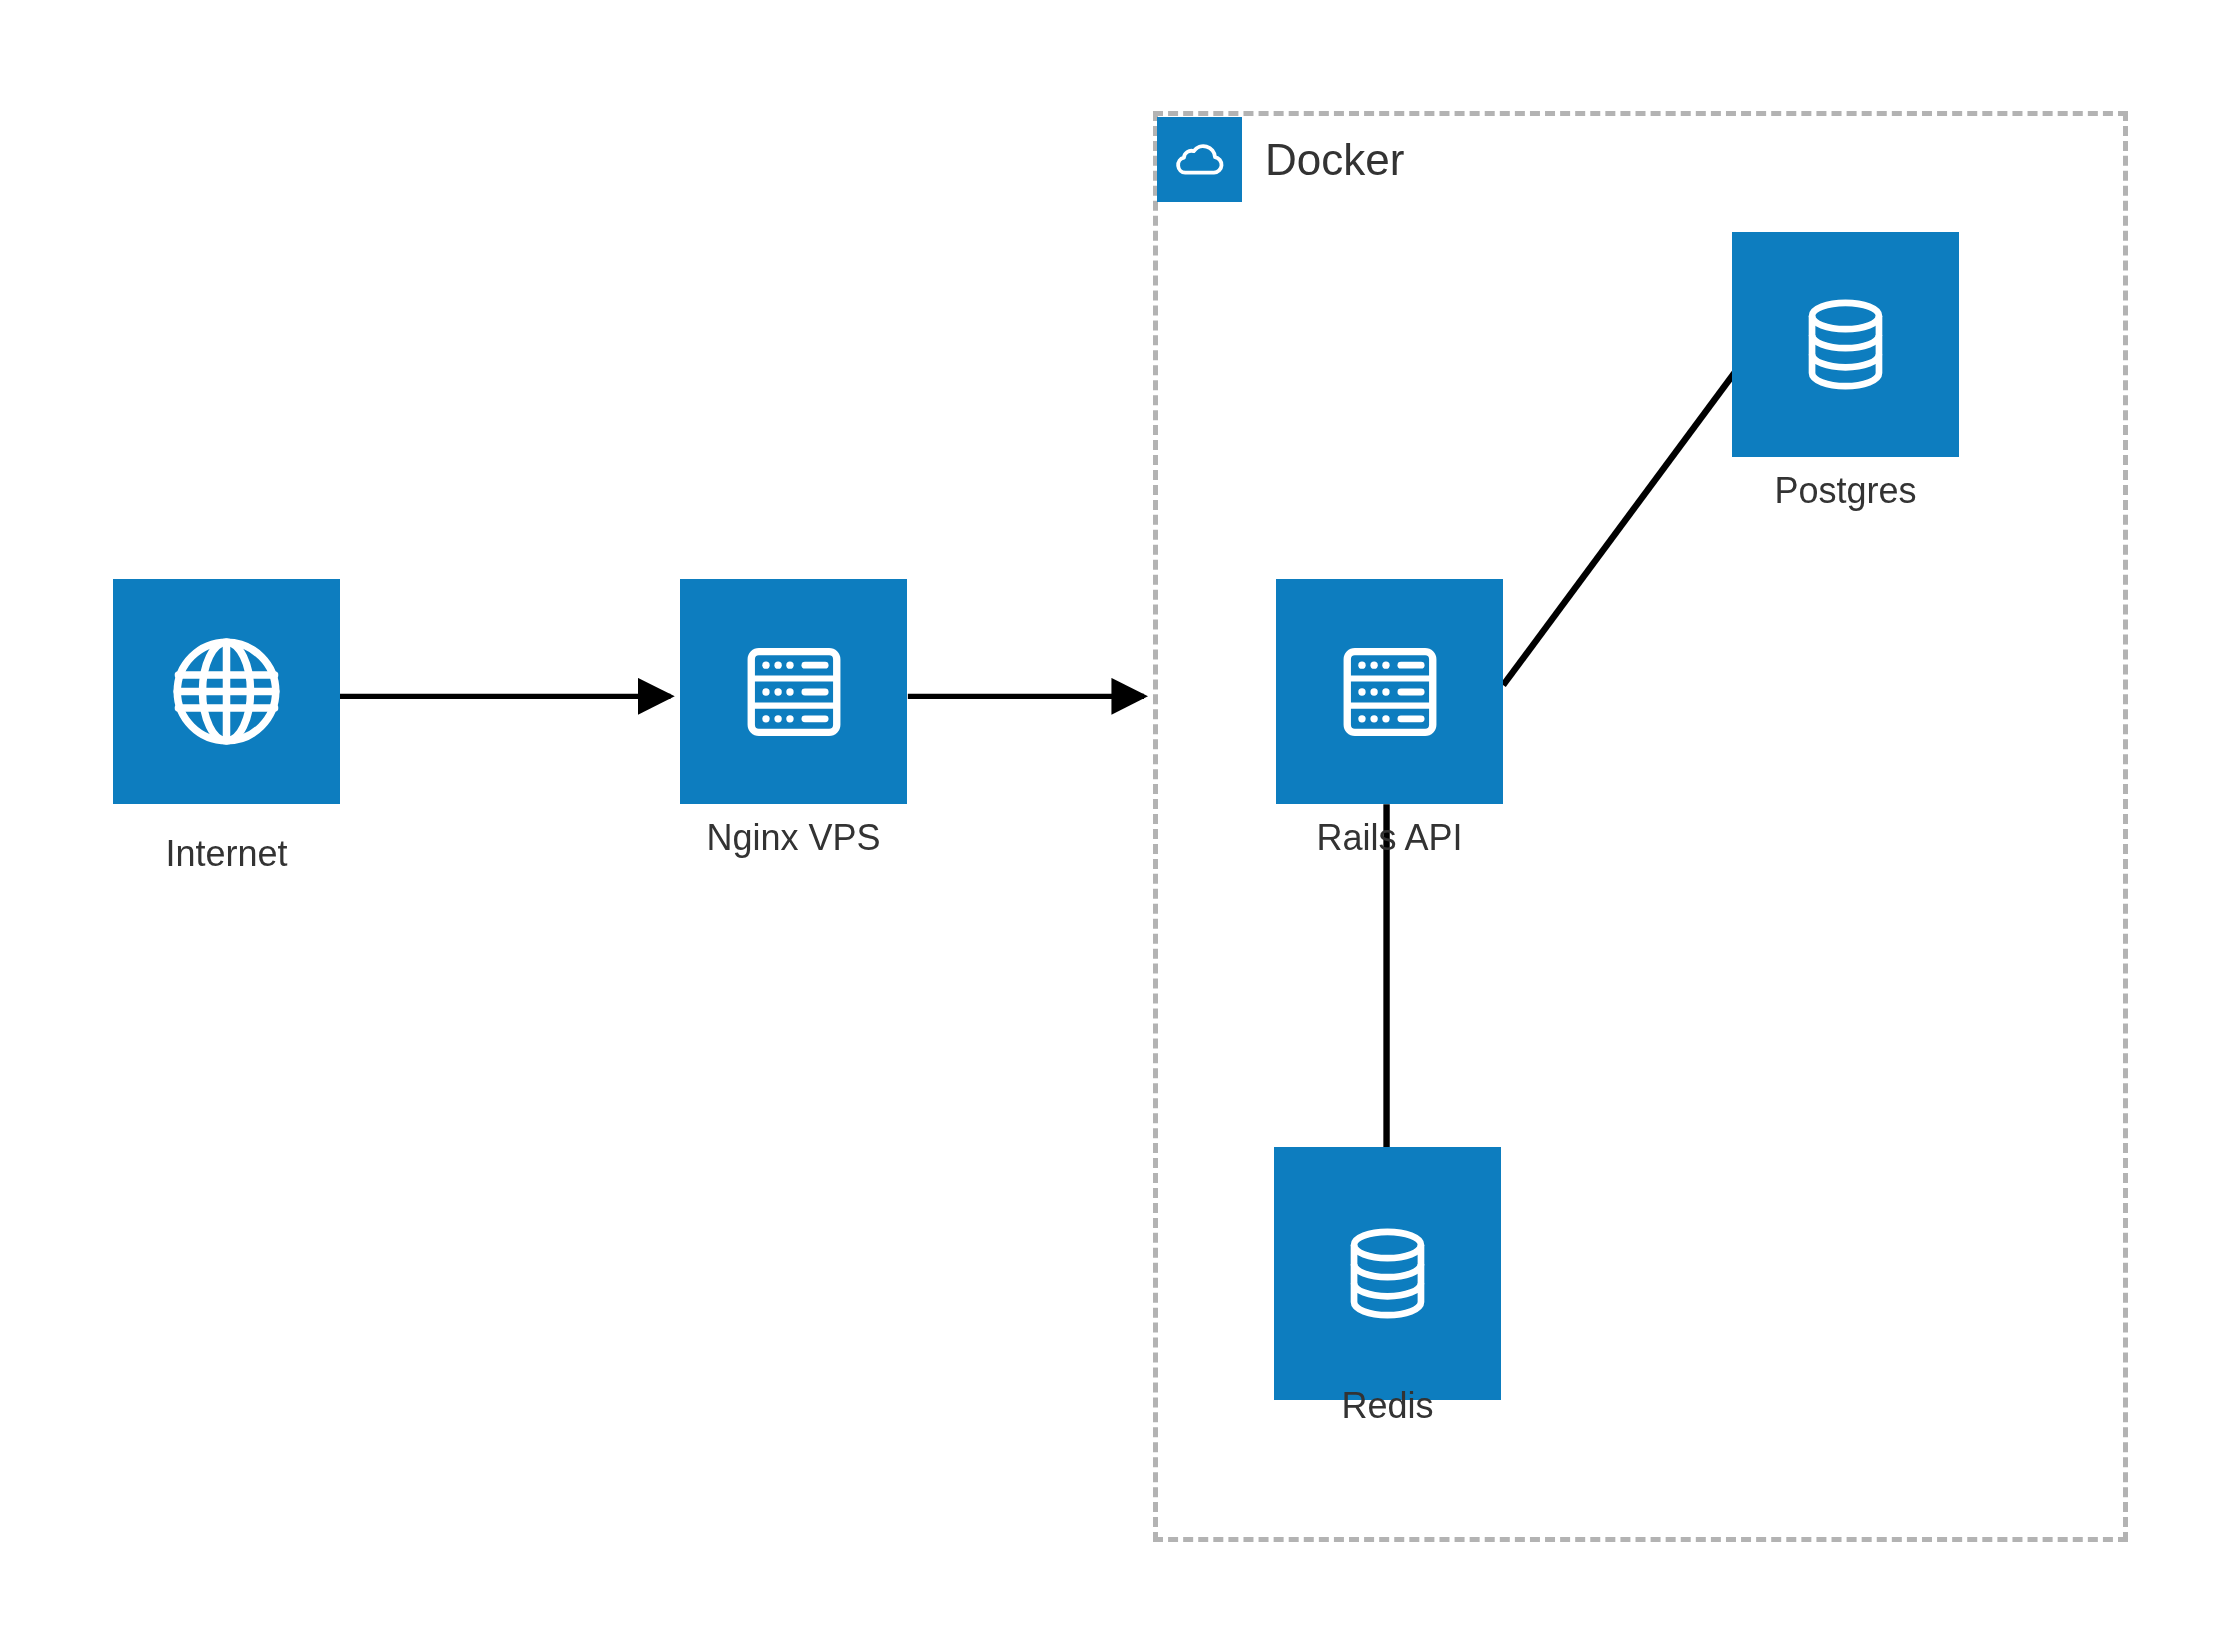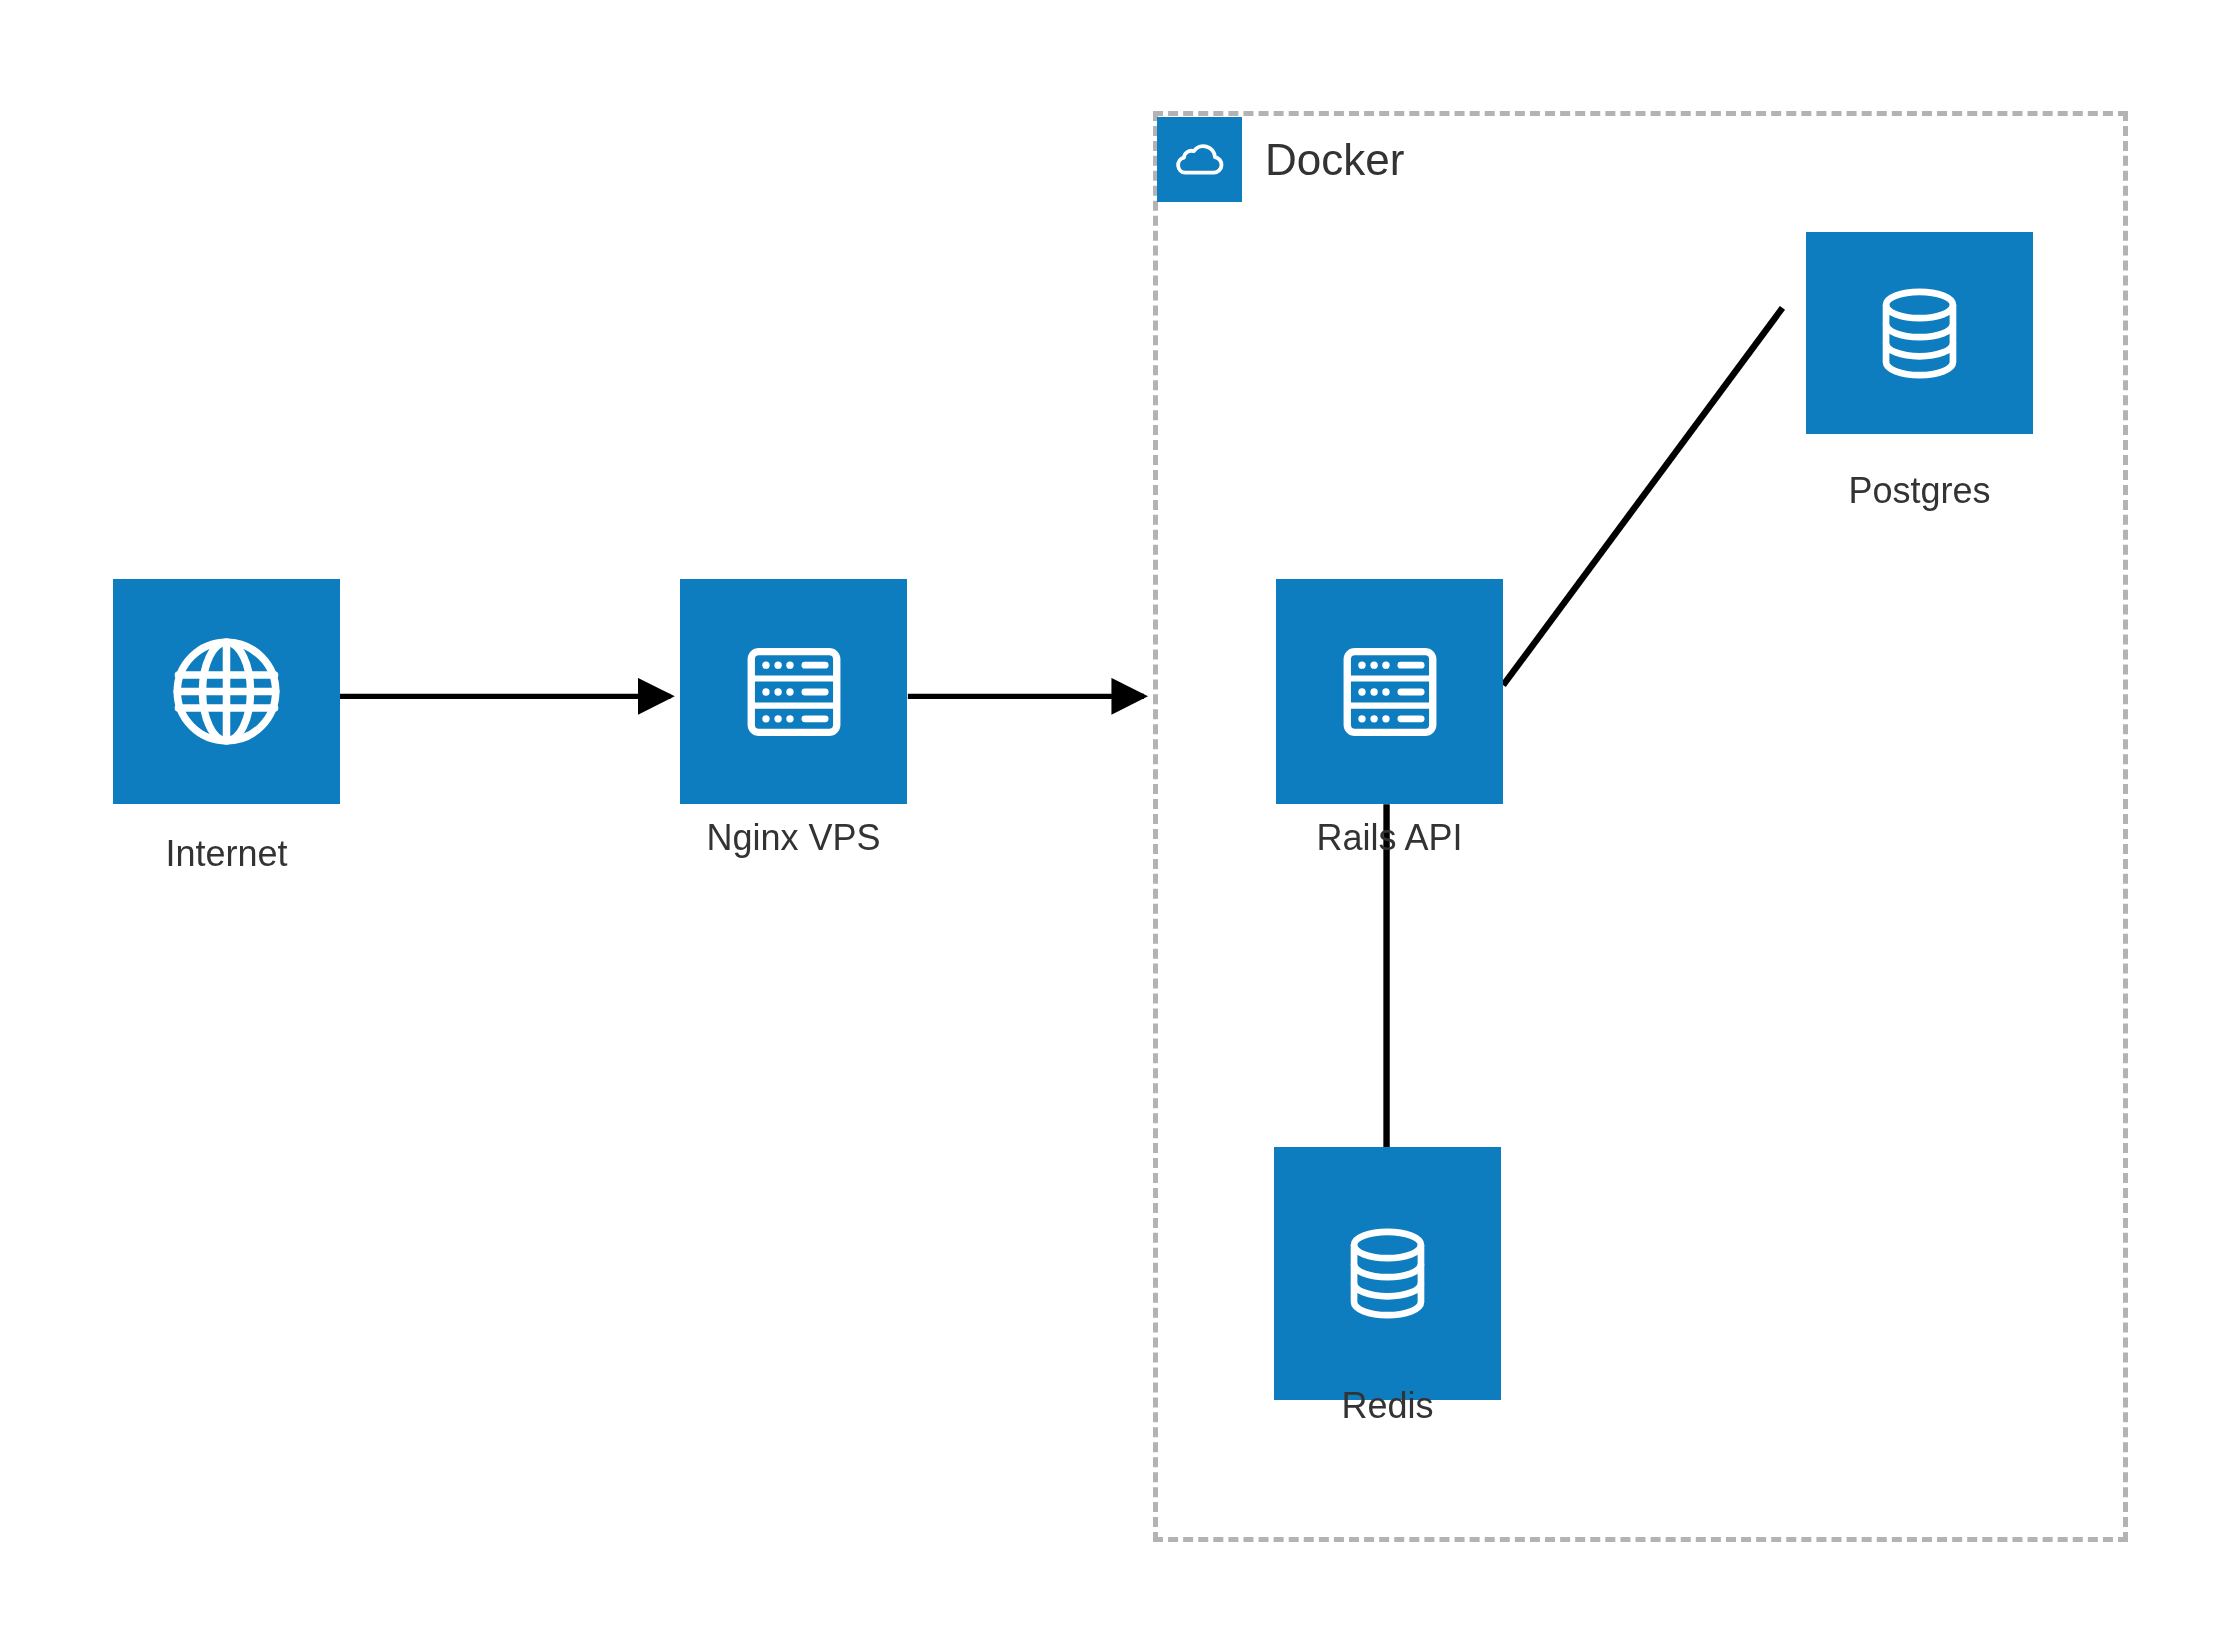--- a/index.html
+++ b/index.html
@@ -163,21 +163,21 @@
         <line x1="28.6" y1="24" x2="37.1" y2="24" stroke="#ffffff" stroke-width="2.9" stroke-linecap="round"></line>
         <circle cx="12.2" cy="35.3" r="1.55" fill="#ffffff"></circle>
         <circle cx="17.3" cy="35.3" r="1.55" fill="#ffffff"></circle>
         <circle cx="22.3" cy="35.3" r="1.55" fill="#ffffff"></circle>
         <line x1="28.6" y1="35.3" x2="37.1" y2="35.3" stroke="#ffffff" stroke-width="2.9" stroke-linecap="round"></line>
       </svg>
     </div>
     <span class="node-label" style="top:241px;">Rails API</span>
   </div>
 
-  <div class="node" style="left:1806px; top:232px; width:227px; height:202px;">
+  <div class="node" style="left:1732px; top:232px; width:227px; height:225px;">
     <div class="node-box">
       <svg class="node-icon" width="119" height="119" viewBox="0 0 48 48" fill="none" stroke="#ffffff" stroke-width="2.7">
         <ellipse cx="24" cy="12.5" rx="13.5" ry="5.3"></ellipse>
         <path d="M10.5 12.5 V35.5 a13.5 5.3 0 0 0 27 0 V12.5"></path>
         <path d="M10.5 20.2 a13.5 5.3 0 0 0 27 0"></path>
         <path d="M10.5 27.9 a13.5 5.3 0 0 0 27 0"></path>
       </svg>
     </div>
     <span class="node-label" style="top:241px;">Postgres</span>
   </div>

